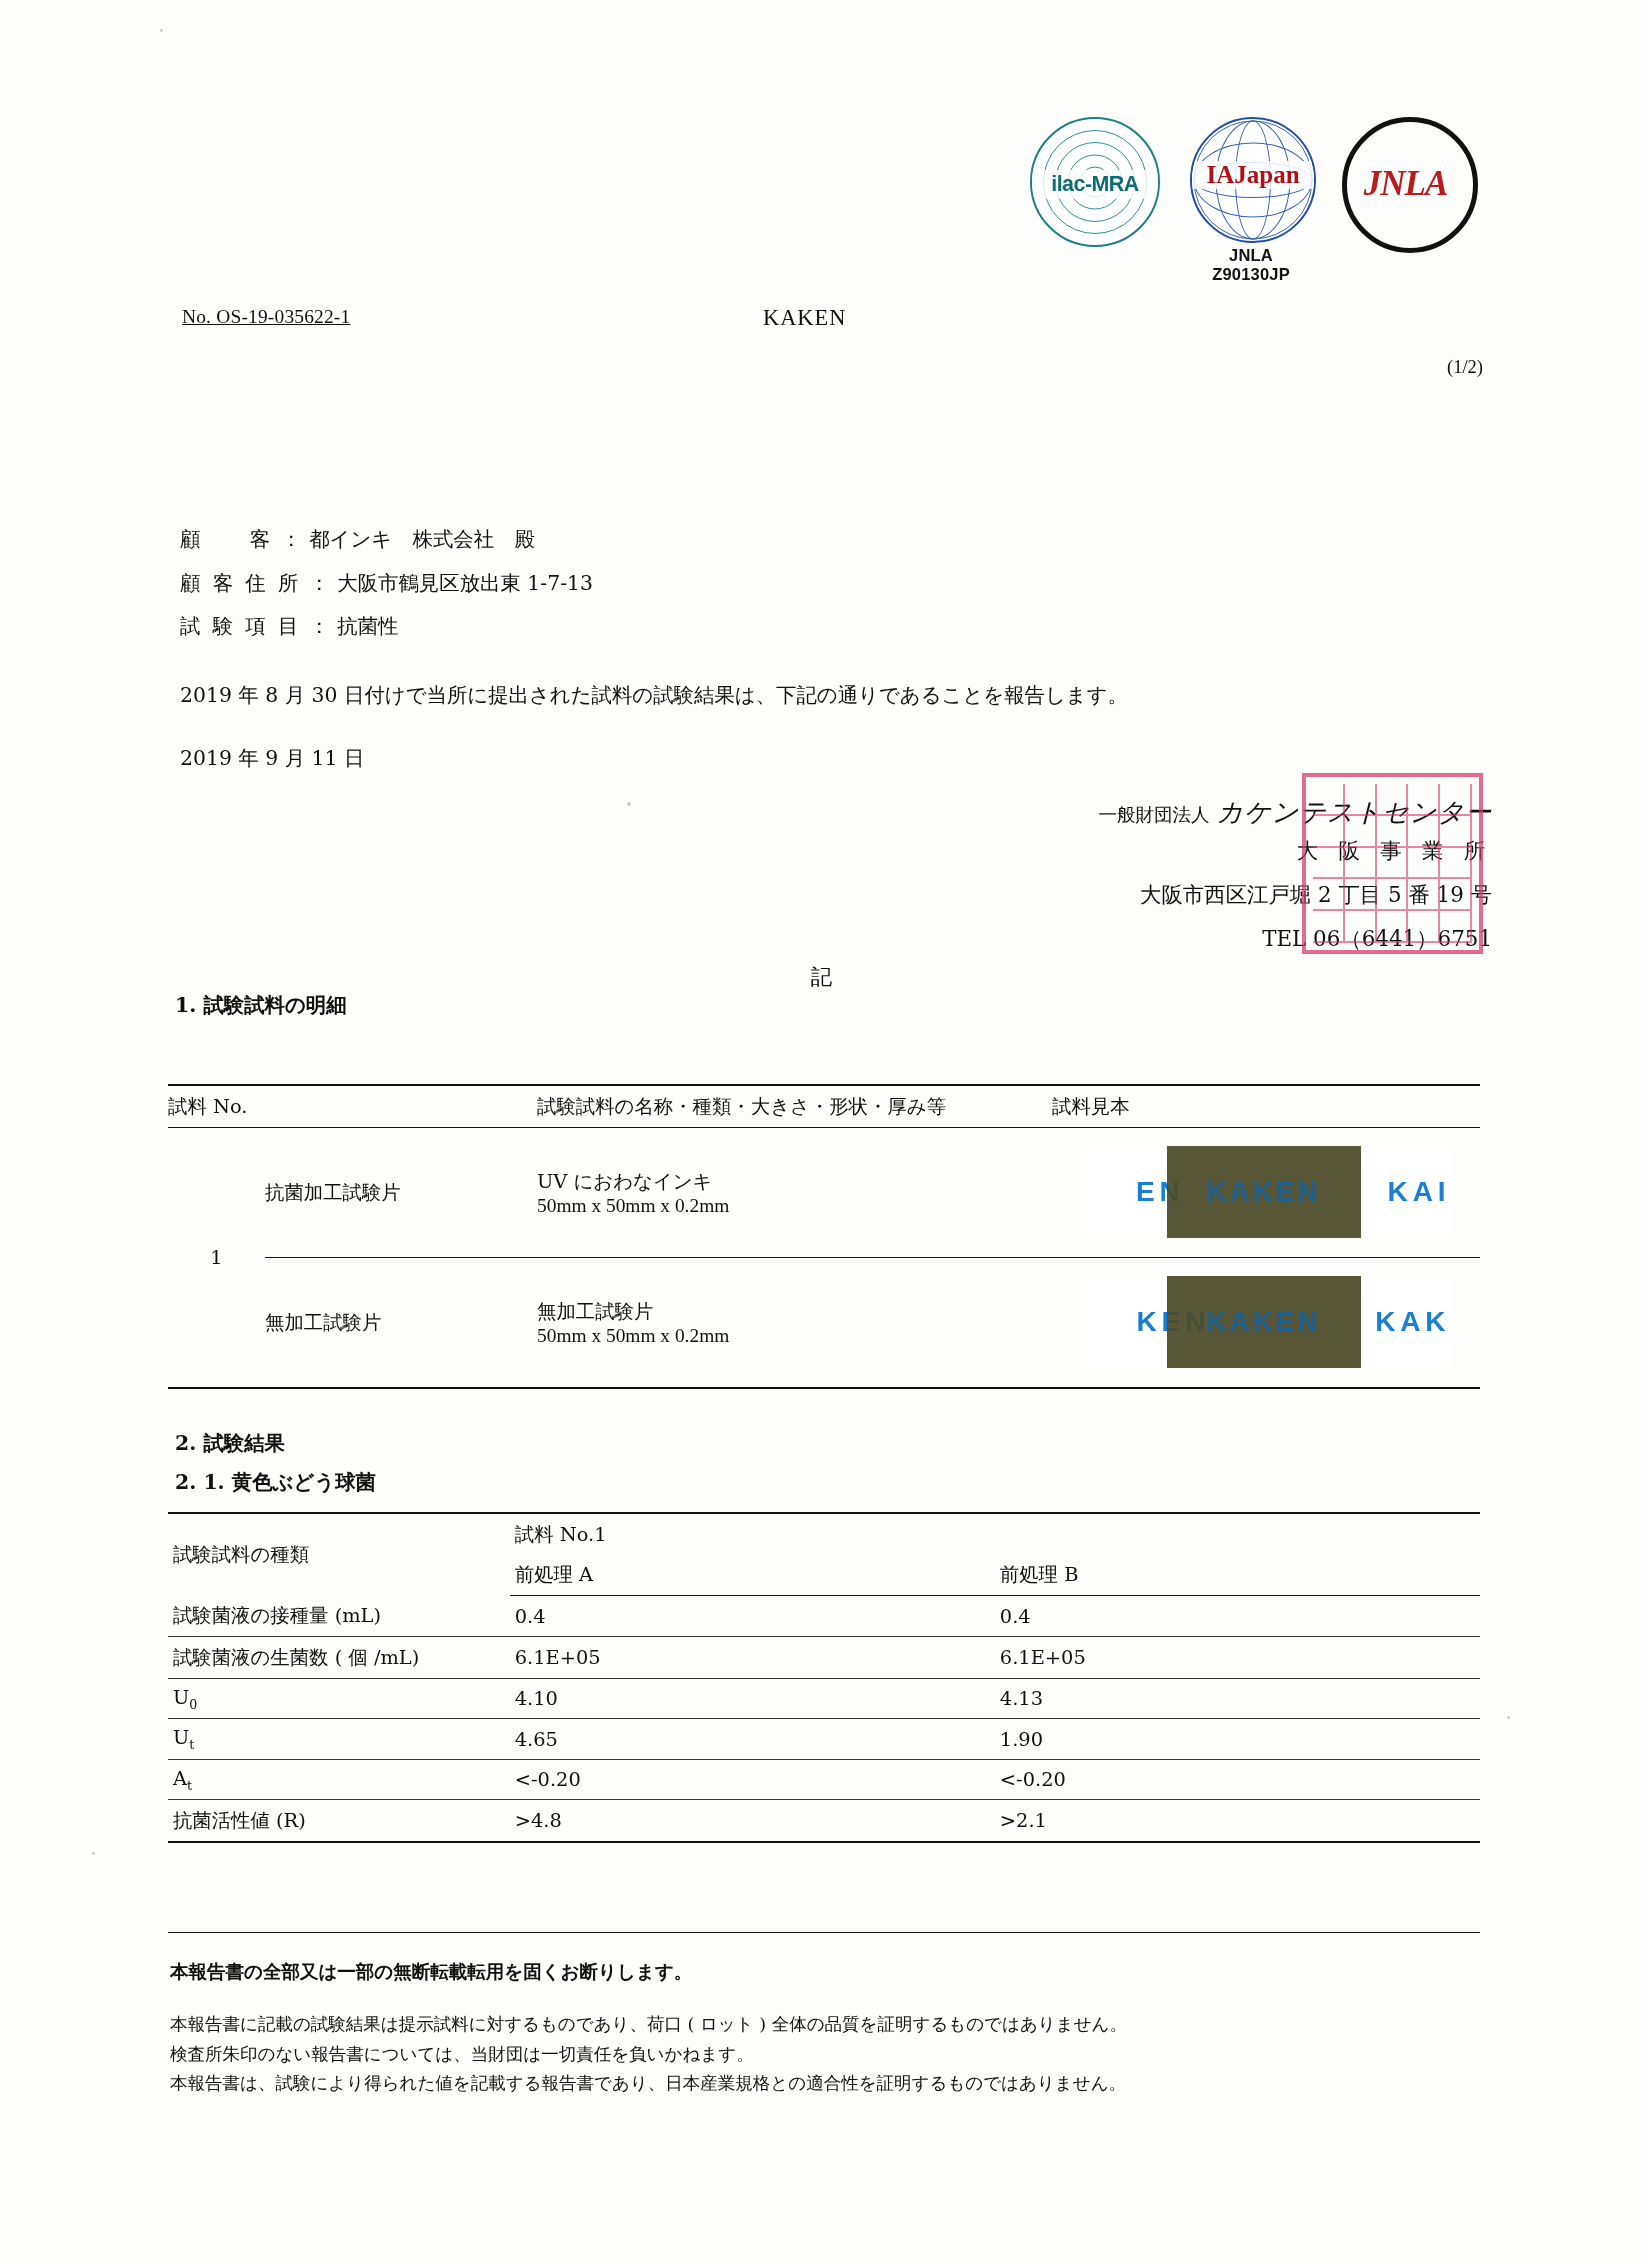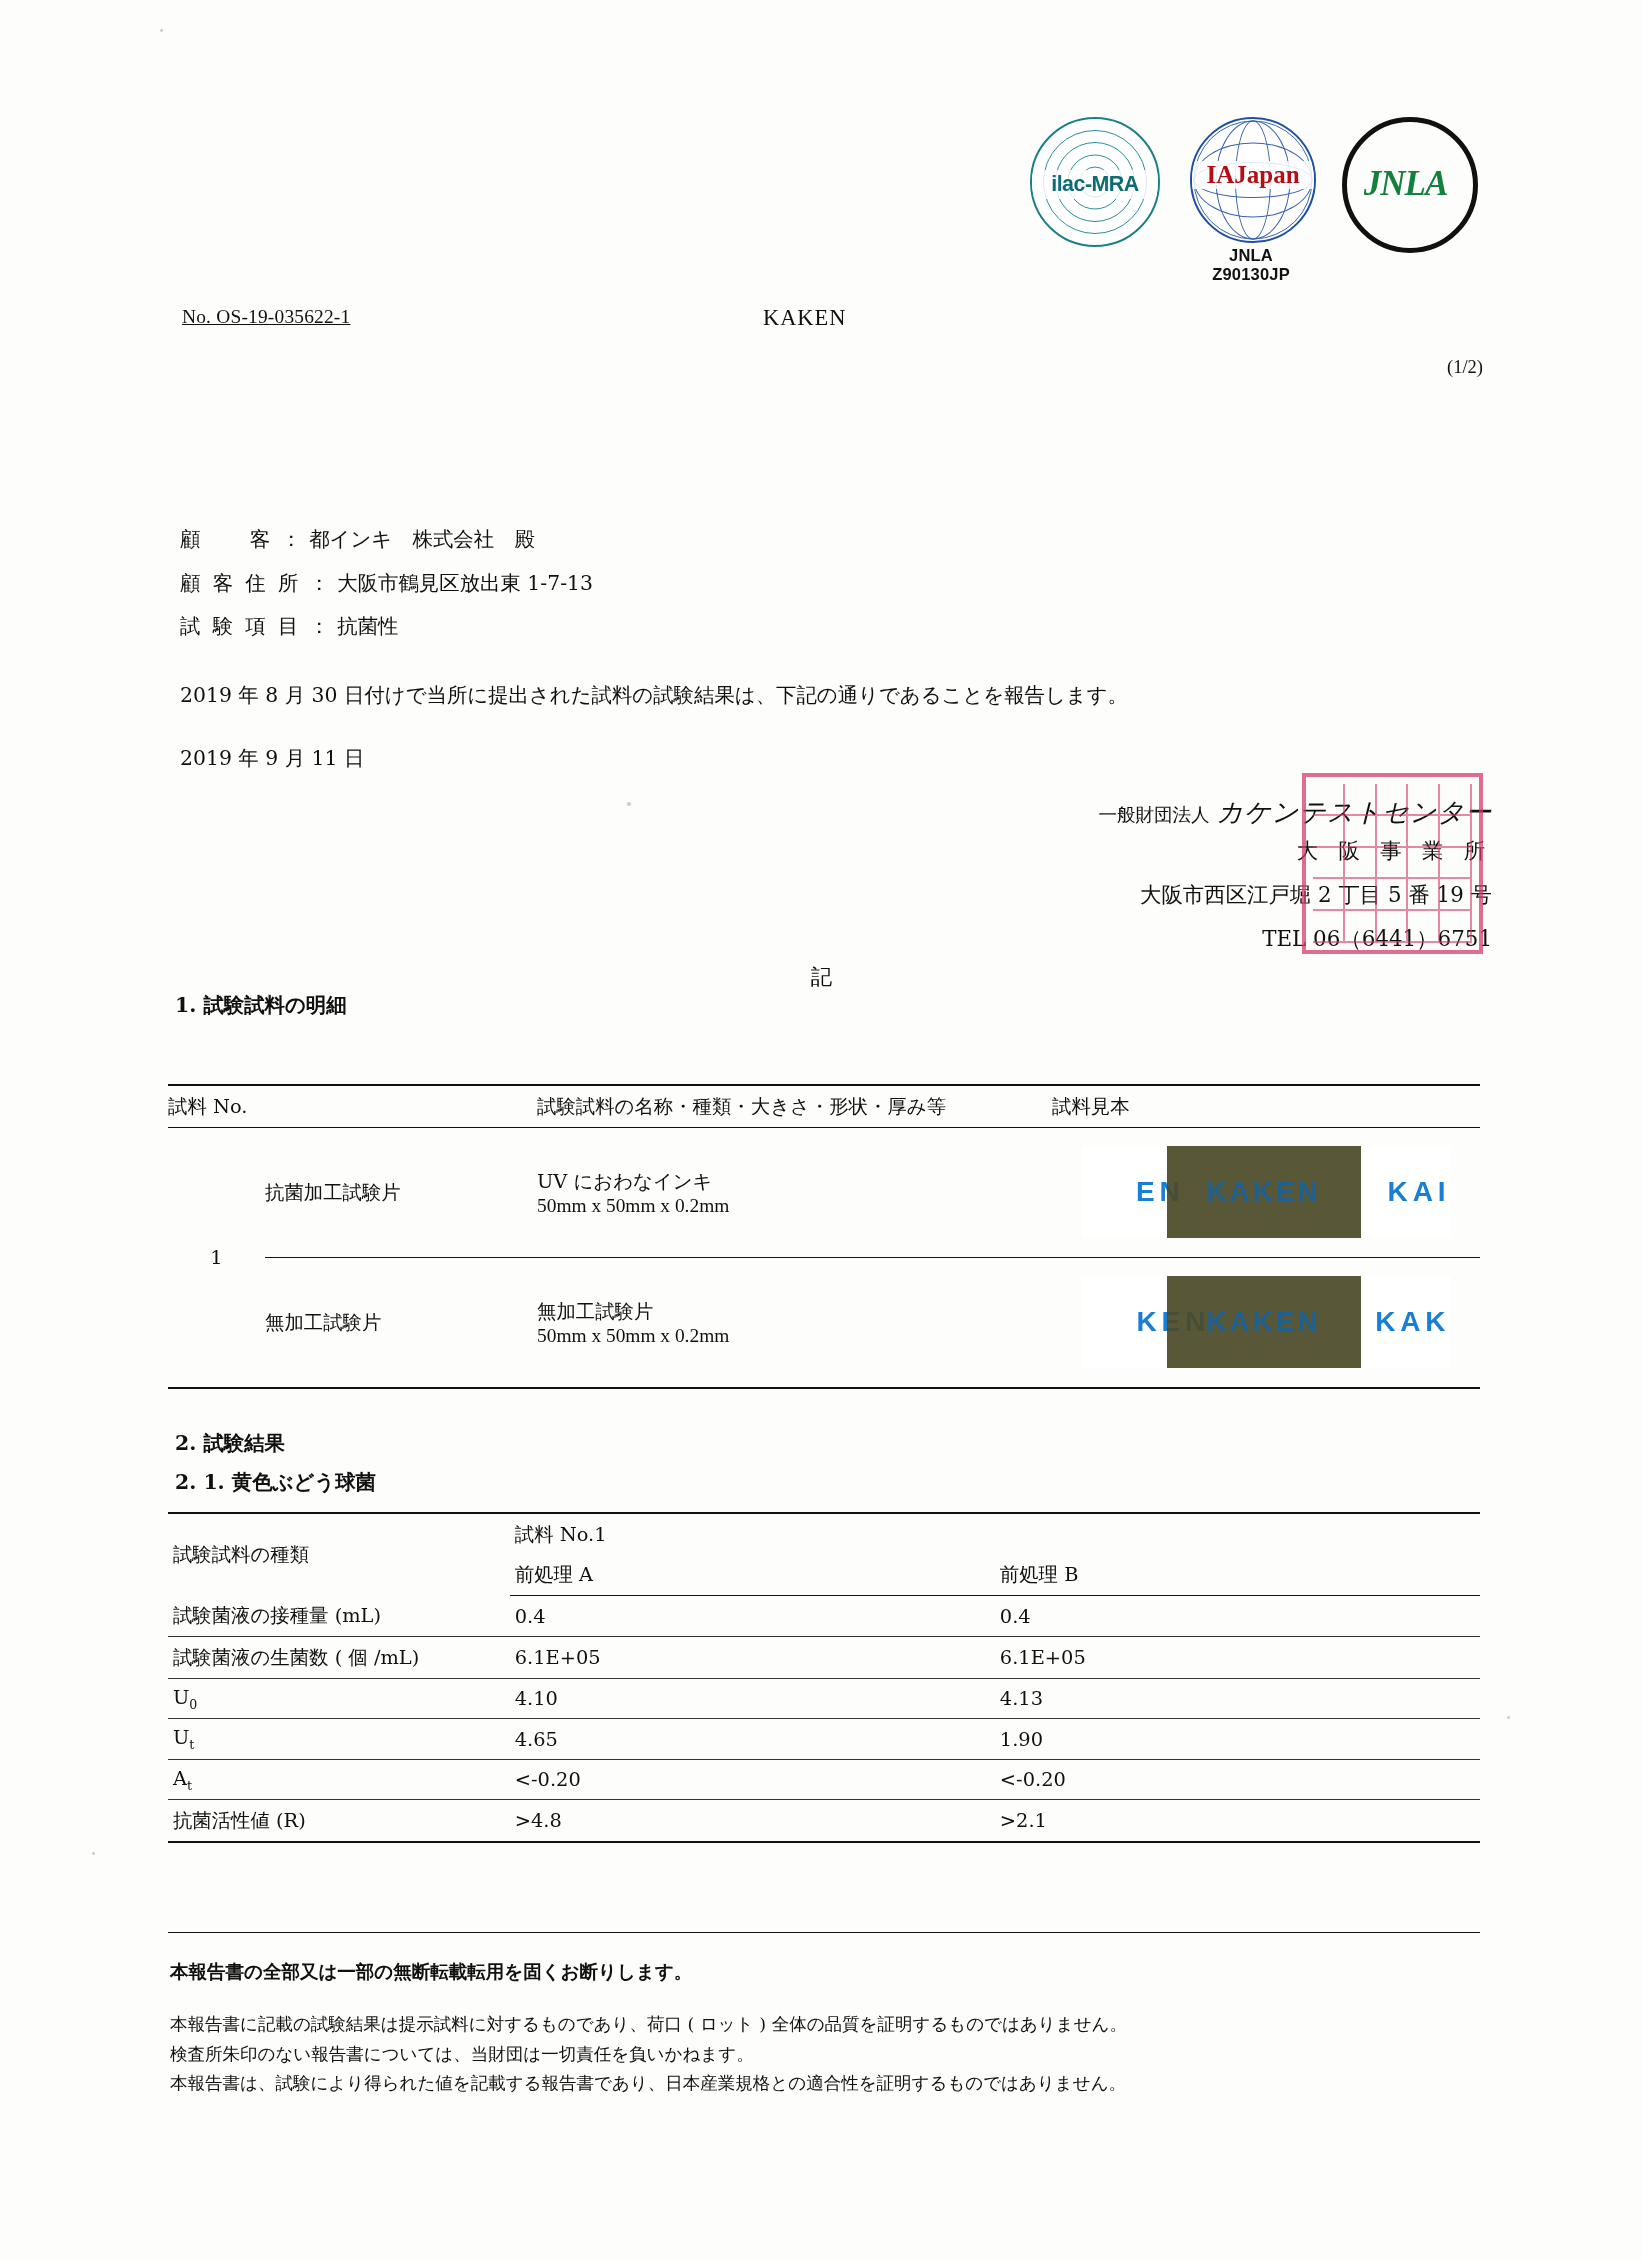--- a/index.html
+++ b/index.html
@@ -124,21 +124,21 @@
   }
   .logo-jnla .word {
     position: absolute;
     left: 0; top: 47px;
     width: 127px;
     text-align: center;
     font-family: "Liberation Serif", serif;
     font-style: italic;
     font-weight: bold;
     font-size: 35px;
-    color: #15803d;
+    color: #b91c1c;
     letter-spacing: -1px;
   }
 
   
   .docno {
     position: absolute;
     top: 306px;
     left: 182px;
     font-size: 19.4px;
     text-decoration: underline;

